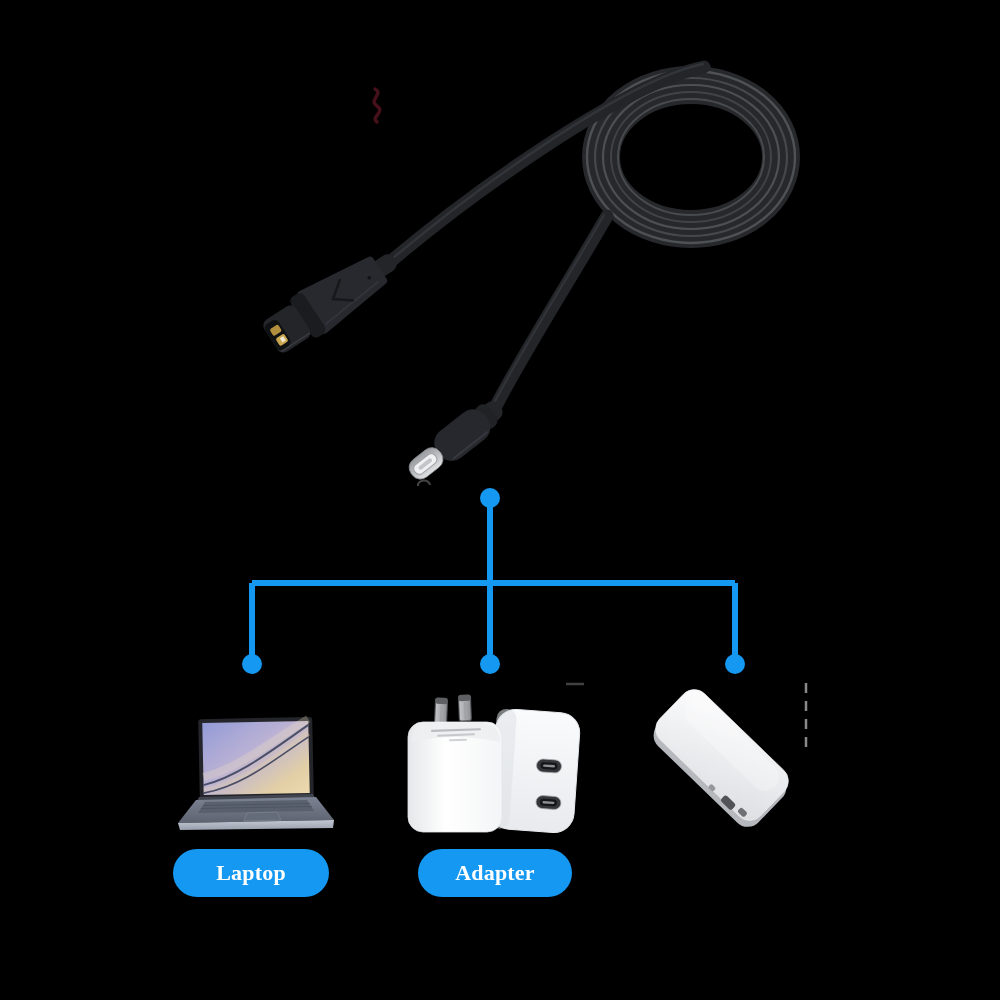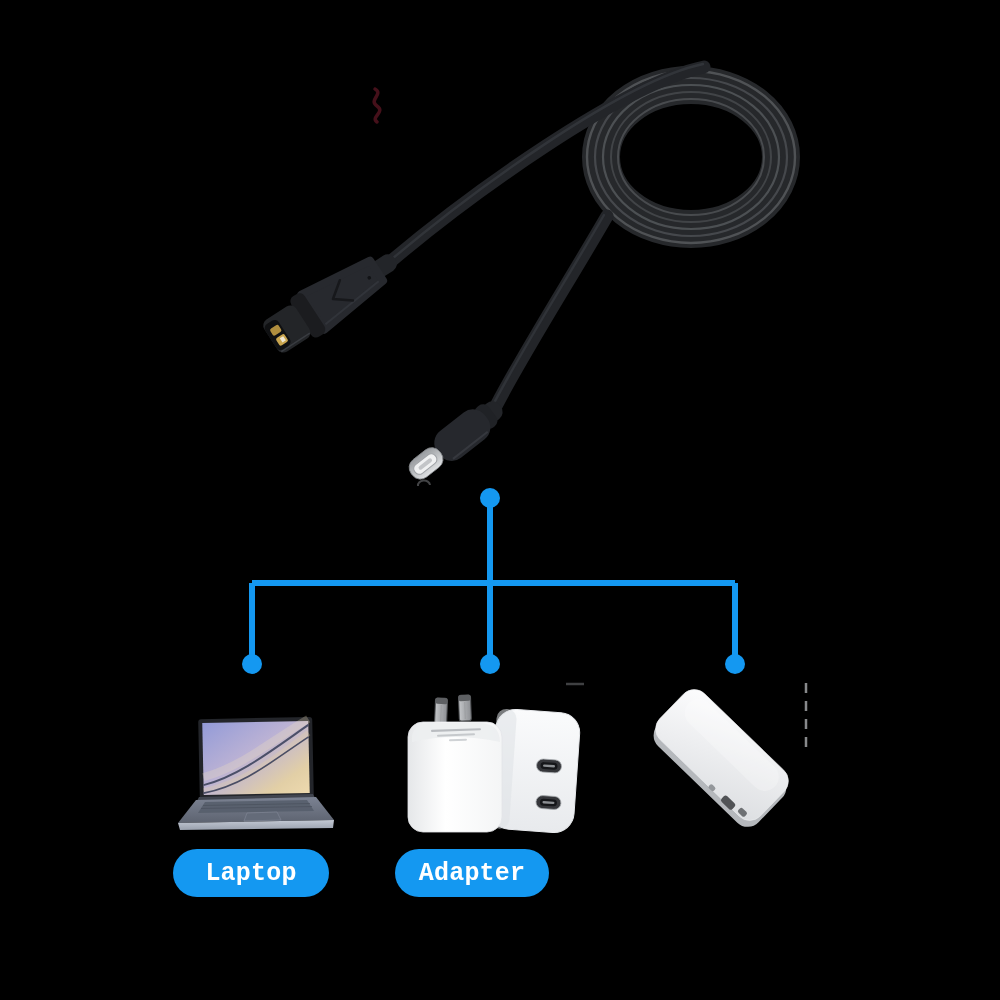--- a/index.html
+++ b/index.html
@@ -6,25 +6,25 @@
   .stage{
     position:relative;width:1000px;height:1000px;overflow:hidden;
     background:var(--bg,#000);
     font-family:"Liberation Sans",sans-serif;
   }
   .scene{position:absolute;left:0;top:0;width:1000px;height:1000px;}
   .pill{
     position:absolute;height:48px;border-radius:24px;
     background:var(--accent,#1498F1);color:var(--label-text,#fff);
     display:flex;align-items:center;justify-content:center;
-    font-size:25px;font-weight:bold;letter-spacing:.2px;
-    font-family:Liberation Mono, monospace;
+    font-size:22px;font-weight:bold;letter-spacing:.2px;
+    font-family:Liberation Serif, serif;
   }
   #pill-laptop{left:173px;top:849px;width:156px;}
-  #pill-adapter{left:395px;top:849px;width:154px;}
+  #pill-adapter{left:418px;top:849px;width:154px;}
   #pill-power-bank{left:660px;top:848px;width:163px;}
 </style>
 </head>
 <body>
 
 <div class="stage">
 
 <svg class="scene" viewBox="0 0 1000 1000">
   <defs>
     <linearGradient id="gWall" x1="0" y1="0" x2="1" y2="1">

